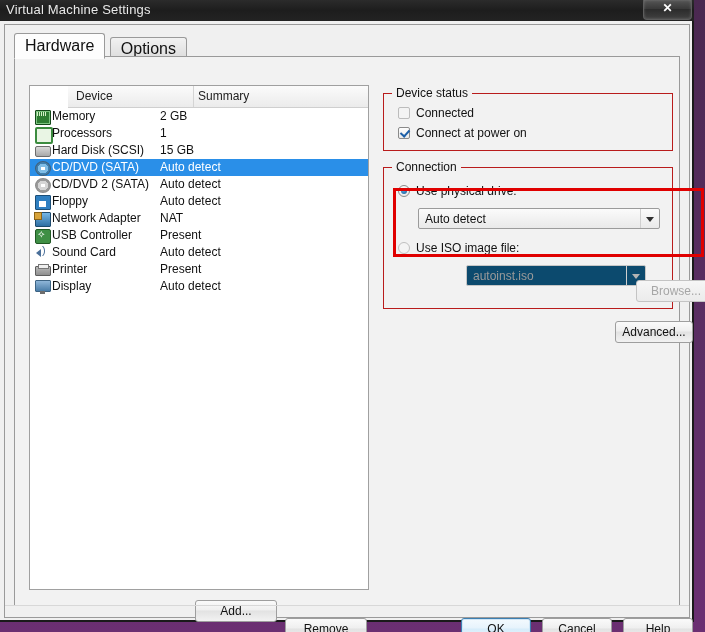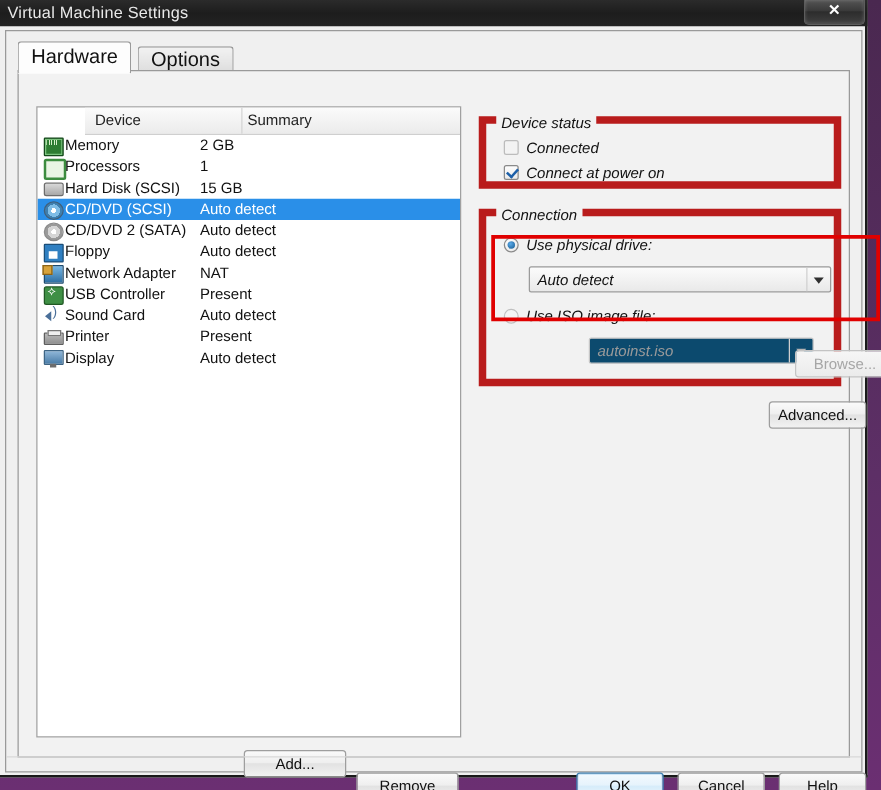--- a/index.html
+++ b/index.html
@@ -250,24 +250,23 @@
   .btn:disabled, .btn.disabled {
     color: #a6a6a6;
     background: linear-gradient(180deg,#f6f6f6,#ebebeb);
     border-color: #c4c4c4;
   }
   .btn-add    { position:absolute; left:180px; top:543px; width:82px; height:22px; }
   .btn-remove { position:absolute; left:270px; top:561px; width:82px; height:22px; }
   
   .group {
     position: absolute;
-    border: 6px solid #b91c1c;
+    border: 1px solid #b91c1c;
     background: transparent;
     box-sizing: border-box;
-    font-style: italic;
   }
   .group > .g-title {
     position: absolute;
     top: -8px; left: 8px;
     padding: 0 4px;
     background: #f2f2f2;
     font-size: 12px;
     color: #111;
     white-space: nowrap;
   }
@@ -412,21 +411,21 @@
             <span class="dl-name">Processors</span>
             <span class="dl-sum">1</span>
           </div>
           <div class="dl-row">
             <span class="dl-ico ic-hdd"></span>
             <span class="dl-name">Hard Disk (SCSI)</span>
             <span class="dl-sum">15 GB</span>
           </div>
           <div class="dl-row sel">
             <span class="dl-ico ic-cd"></span>
-            <span class="dl-name">CD/DVD (SCSI)</span>
+            <span class="dl-name">CD/DVD (SATA)</span>
             <span class="dl-sum">Auto detect</span>
           </div>
           <div class="dl-row">
             <span class="dl-ico ic-cd2"></span>
             <span class="dl-name">CD/DVD 2 (SATA)</span>
             <span class="dl-sum">Auto detect</span>
           </div>
           <div class="dl-row">
             <span class="dl-ico ic-flp"></span>
             <span class="dl-name">Floppy</span>

